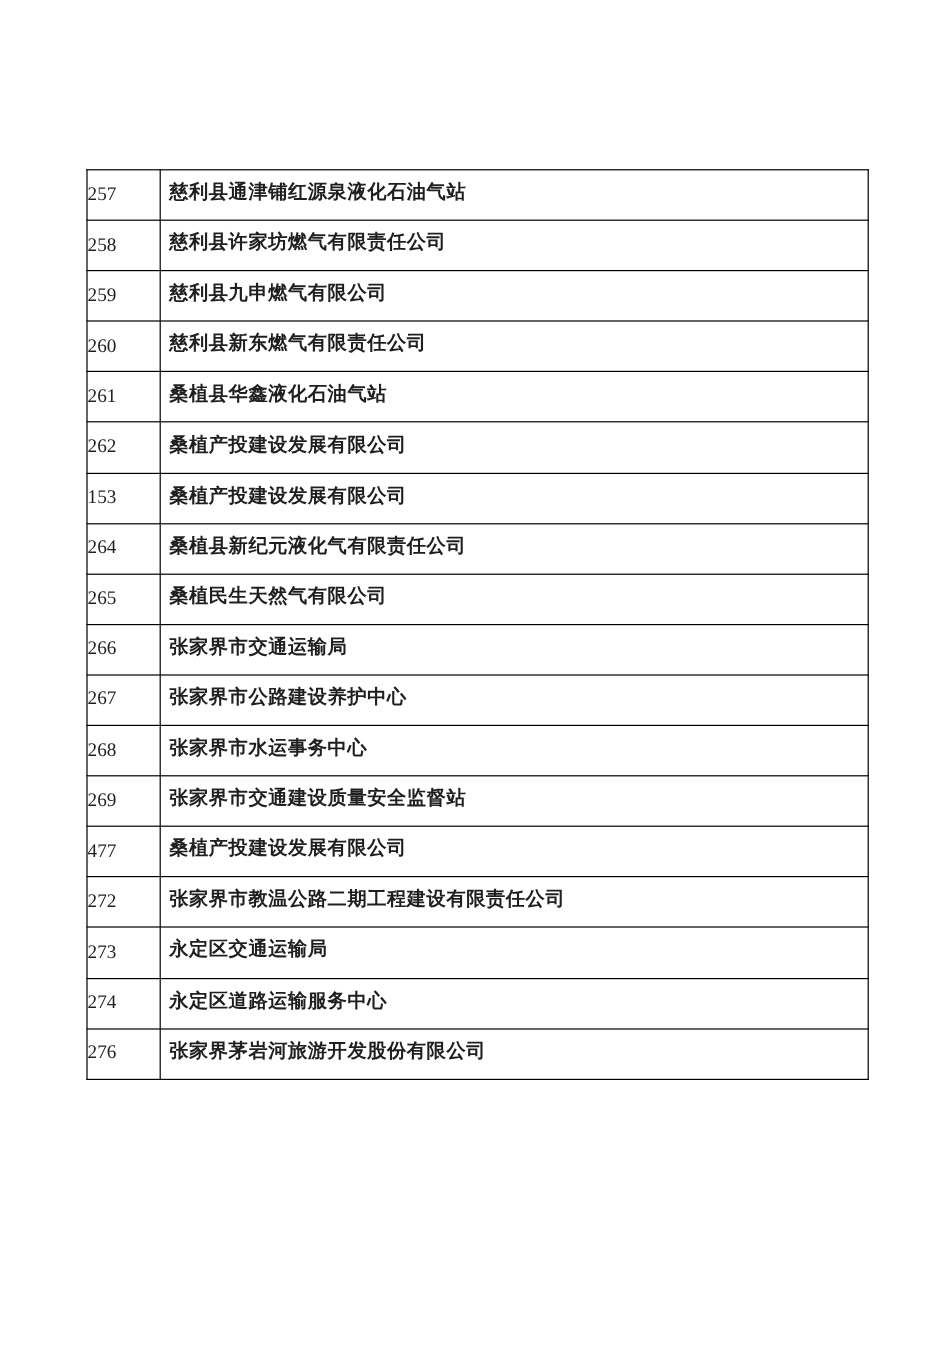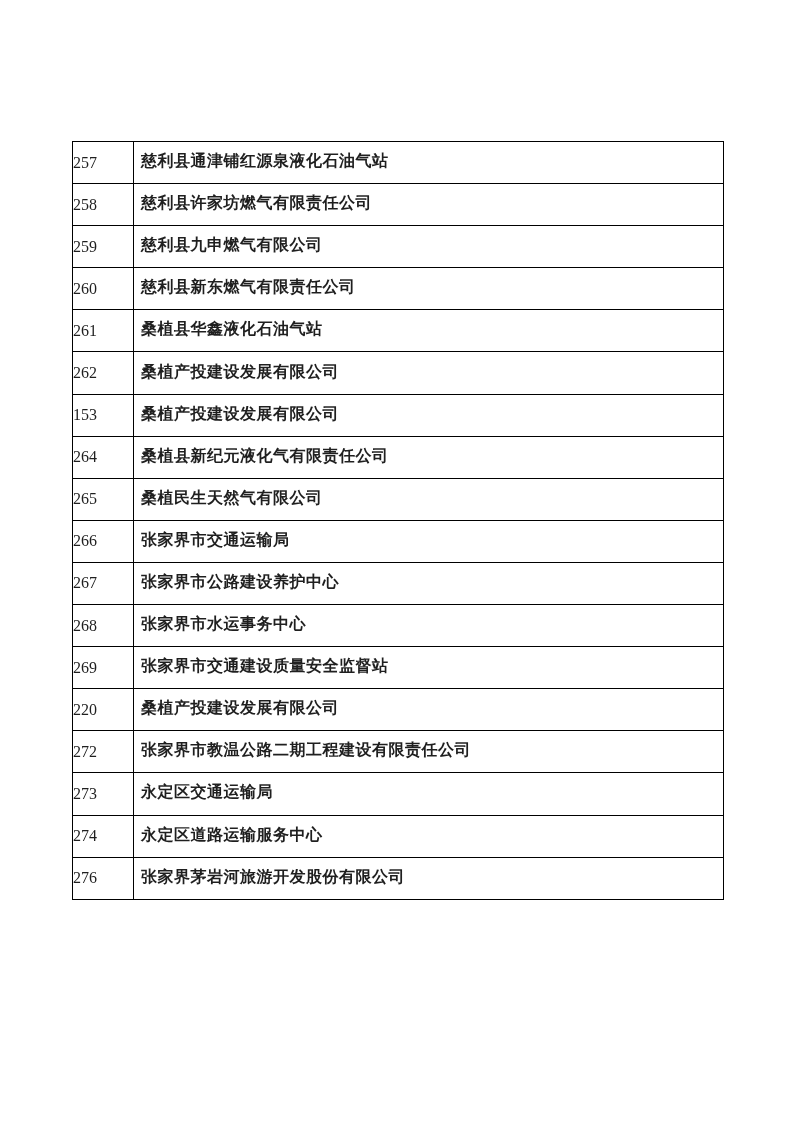--- a/index.html
+++ b/index.html
@@ -114,21 +114,21 @@
           <td class="cell-name">张家界市水运事务中心</td>
         </tr>
 
         <tr>
           <td class="cell-no">269</td>
           <td class="cell-name">张家界市交通建设质量安全监督站</td>
         </tr>
 
 
         <tr>
-          <td class="cell-no">220</td>
+          <td class="cell-no">477</td>
           <td class="cell-name">桑植产投建设发展有限公司</td>
         </tr>
 
         <tr>
           <td class="cell-no">272</td>
           <td class="cell-name">张家界市教温公路二期工程建设有限责任公司</td>
         </tr>
 
         <tr>
           <td class="cell-no">273</td>

